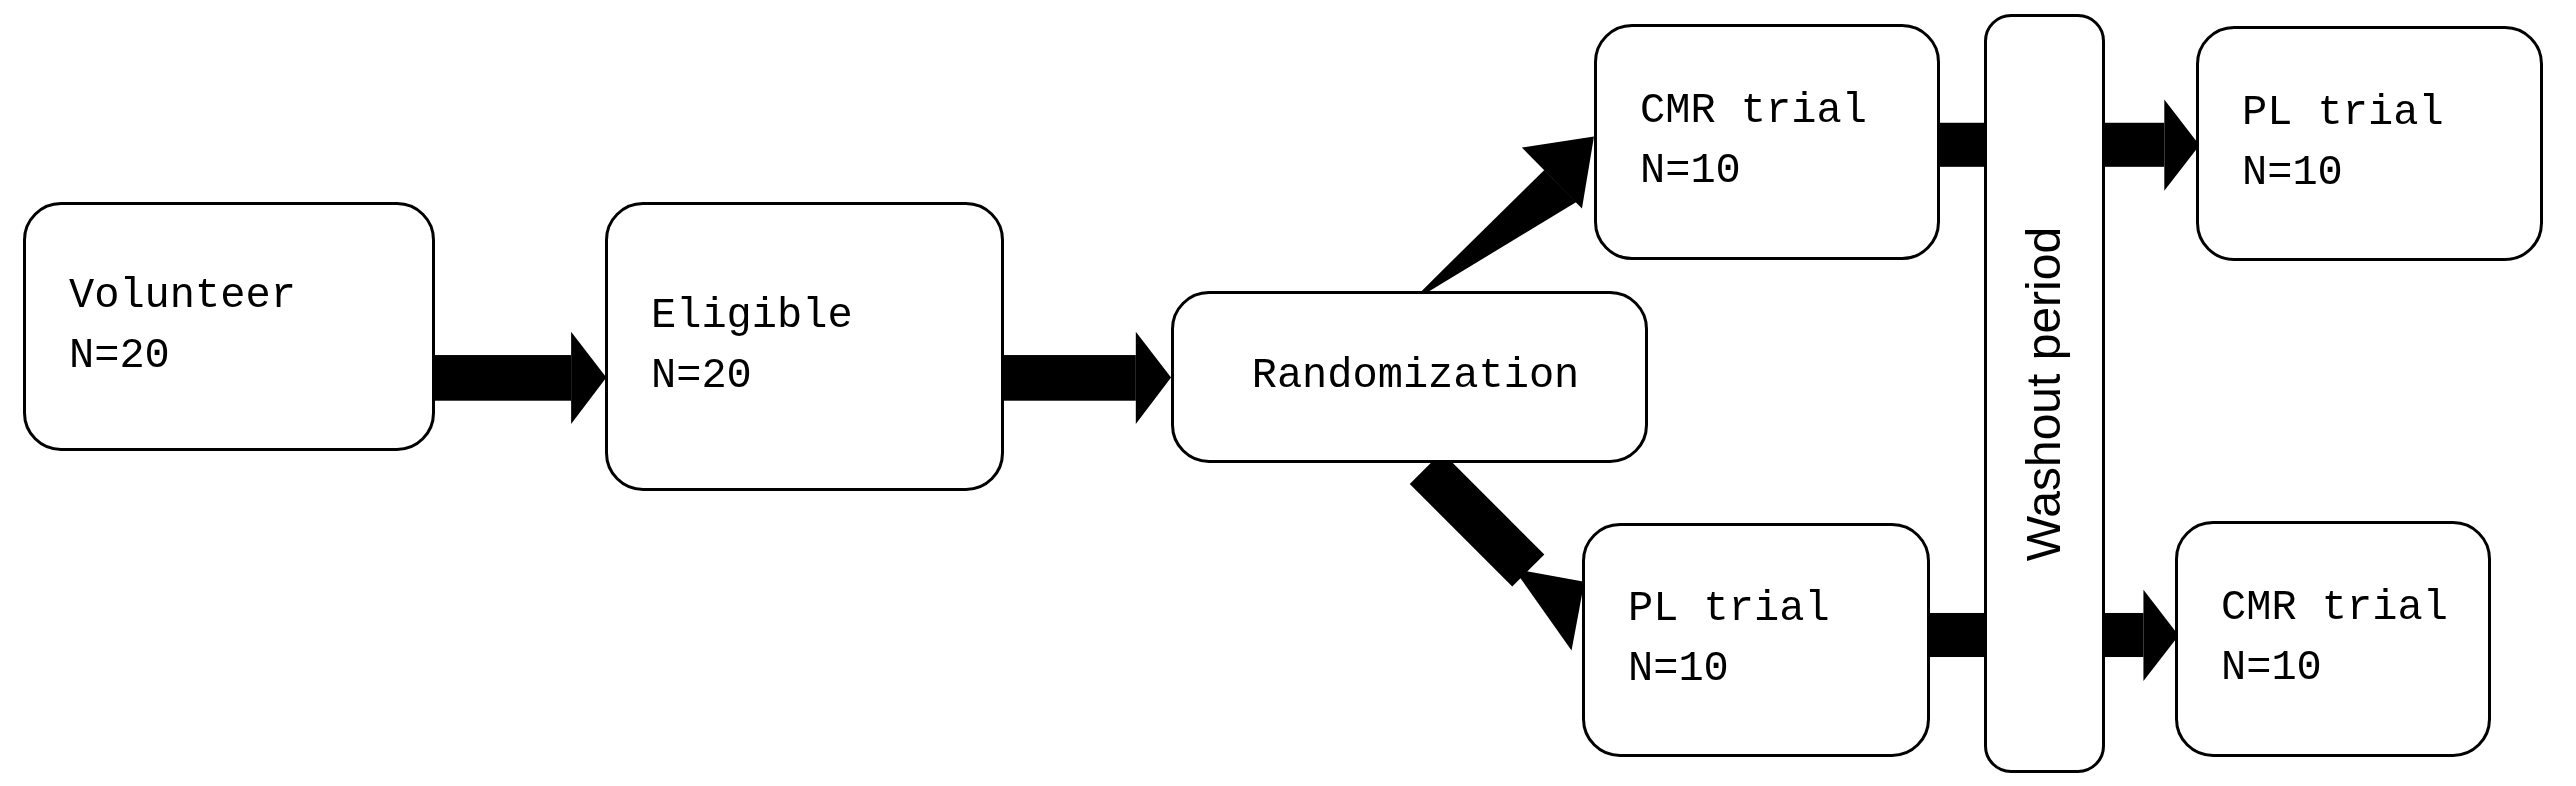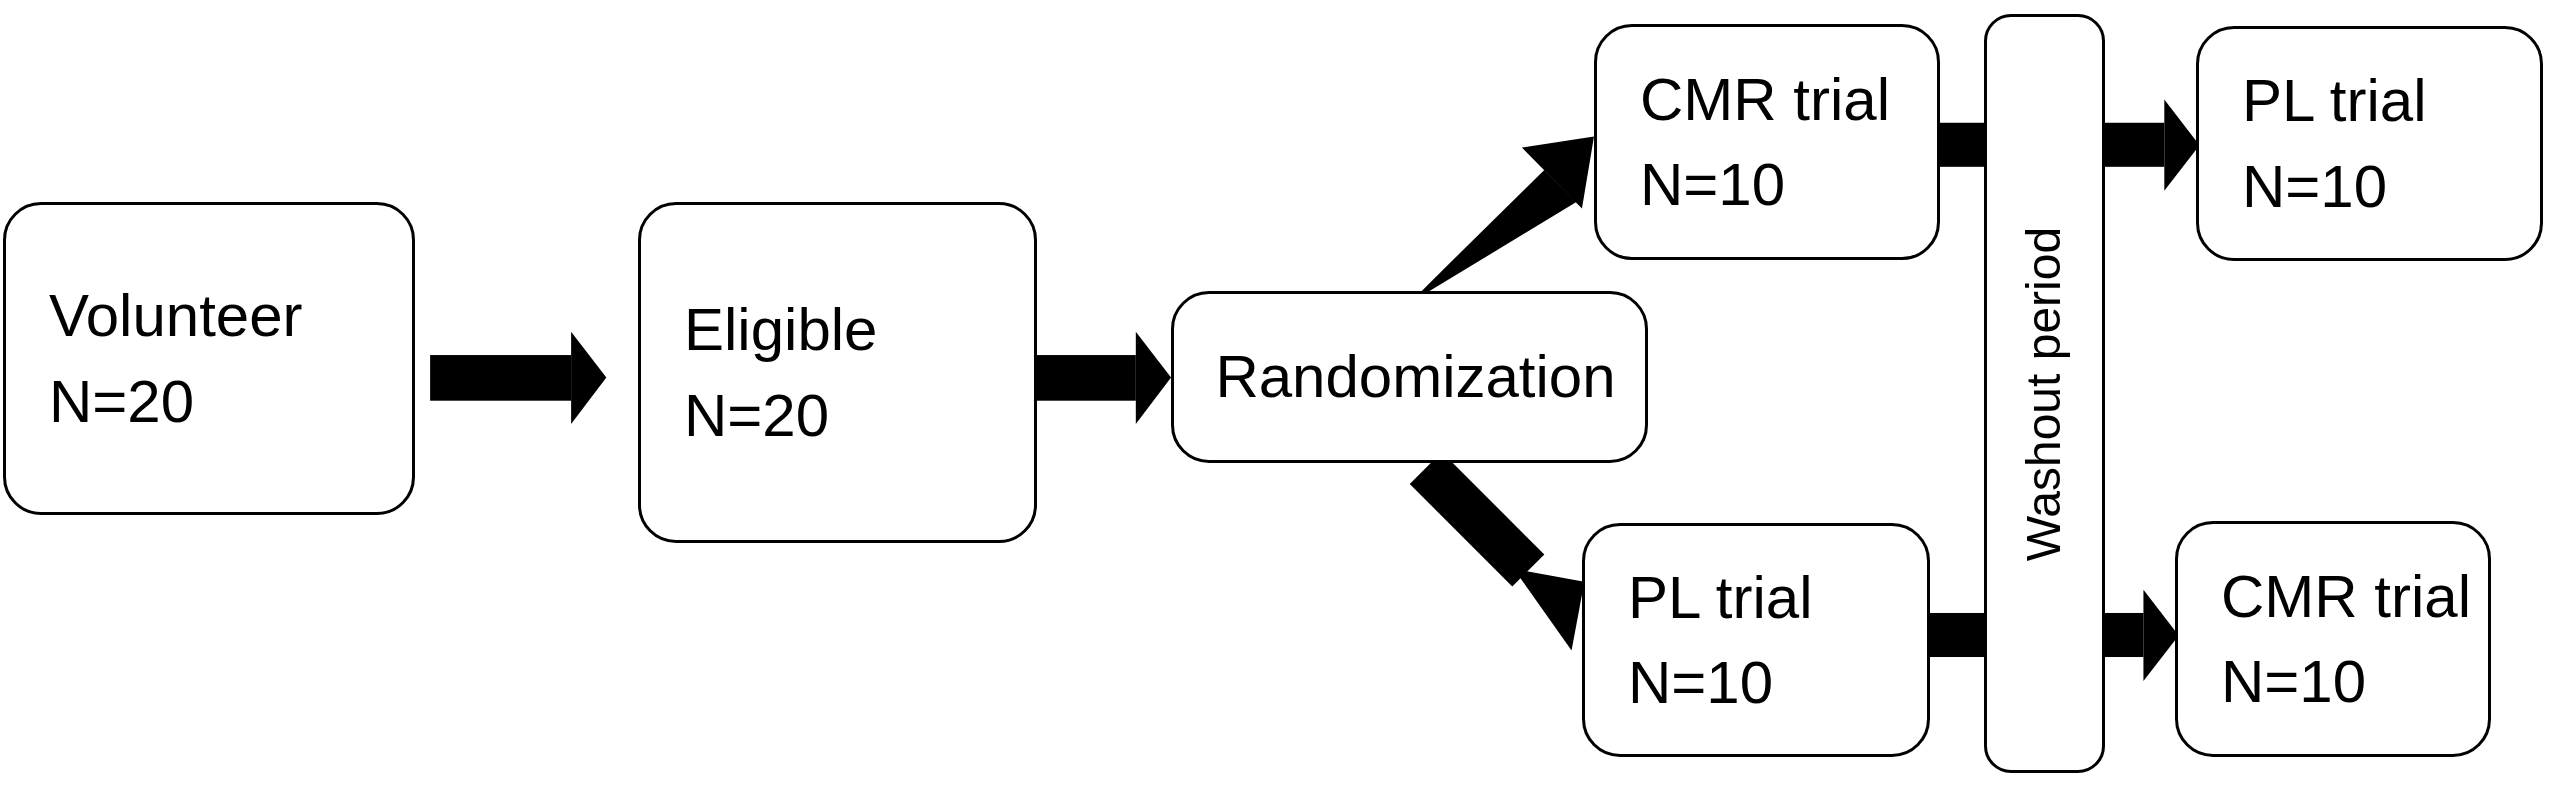--- a/index.html
+++ b/index.html
@@ -19,22 +19,22 @@
     position: absolute;
     box-sizing: border-box;
     background: #ffffff;
     border: 3.2px solid #000000;
     border-radius: 38px;
     display: flex;
     flex-direction: column;
     justify-content: center;
   }
   .node .line {
-    font-family: Liberation Sans, sans-serif;
-    font-size: 60px;
+    font-family: Liberation Mono, monospace;
+    font-size: 42px;
     line-height: 1.42;
     color: #000000;
     white-space: nowrap;
     padding-left: 43px;
   }
   .node.centered {
     align-items: center;
   }
   .node.centered .line {
     padding-left: 0;
@@ -100,26 +100,26 @@
     <g>
       <rect x="2408" y="765" width="72" height="55" fill="#000000"></rect>
     </g>
 
     <g>
       <rect x="2626" y="765" width="50" height="55" fill="#000000"></rect>
       <polygon points="2676,736 2676,850 2720,793" fill="#000000"></polygon>
     </g>
   </svg>
 
-  <div class="node" style="left:3px; top:202px; width:412px; height:313px;">
+  <div class="node" style="left:23px; top:202px; width:412px; height:249px;">
     <div class="line">Volunteer</div>
     <div class="line">N=20</div>
   </div>
 
-  <div class="node" style="left:638px; top:202px; width:399px; height:341px;">
+  <div class="node" style="left:605px; top:202px; width:399px; height:289px;">
     <div class="line">Eligible</div>
     <div class="line">N=20</div>
   </div>
 
   <div class="node centered" style="left:1171px; top:291px; width:477px; height:172px;">
     <div class="line">Randomization</div>
   </div>
 
   <div class="node" style="left:1594px; top:24px; width:346px; height:236px;">
     <div class="line">CMR trial</div>

